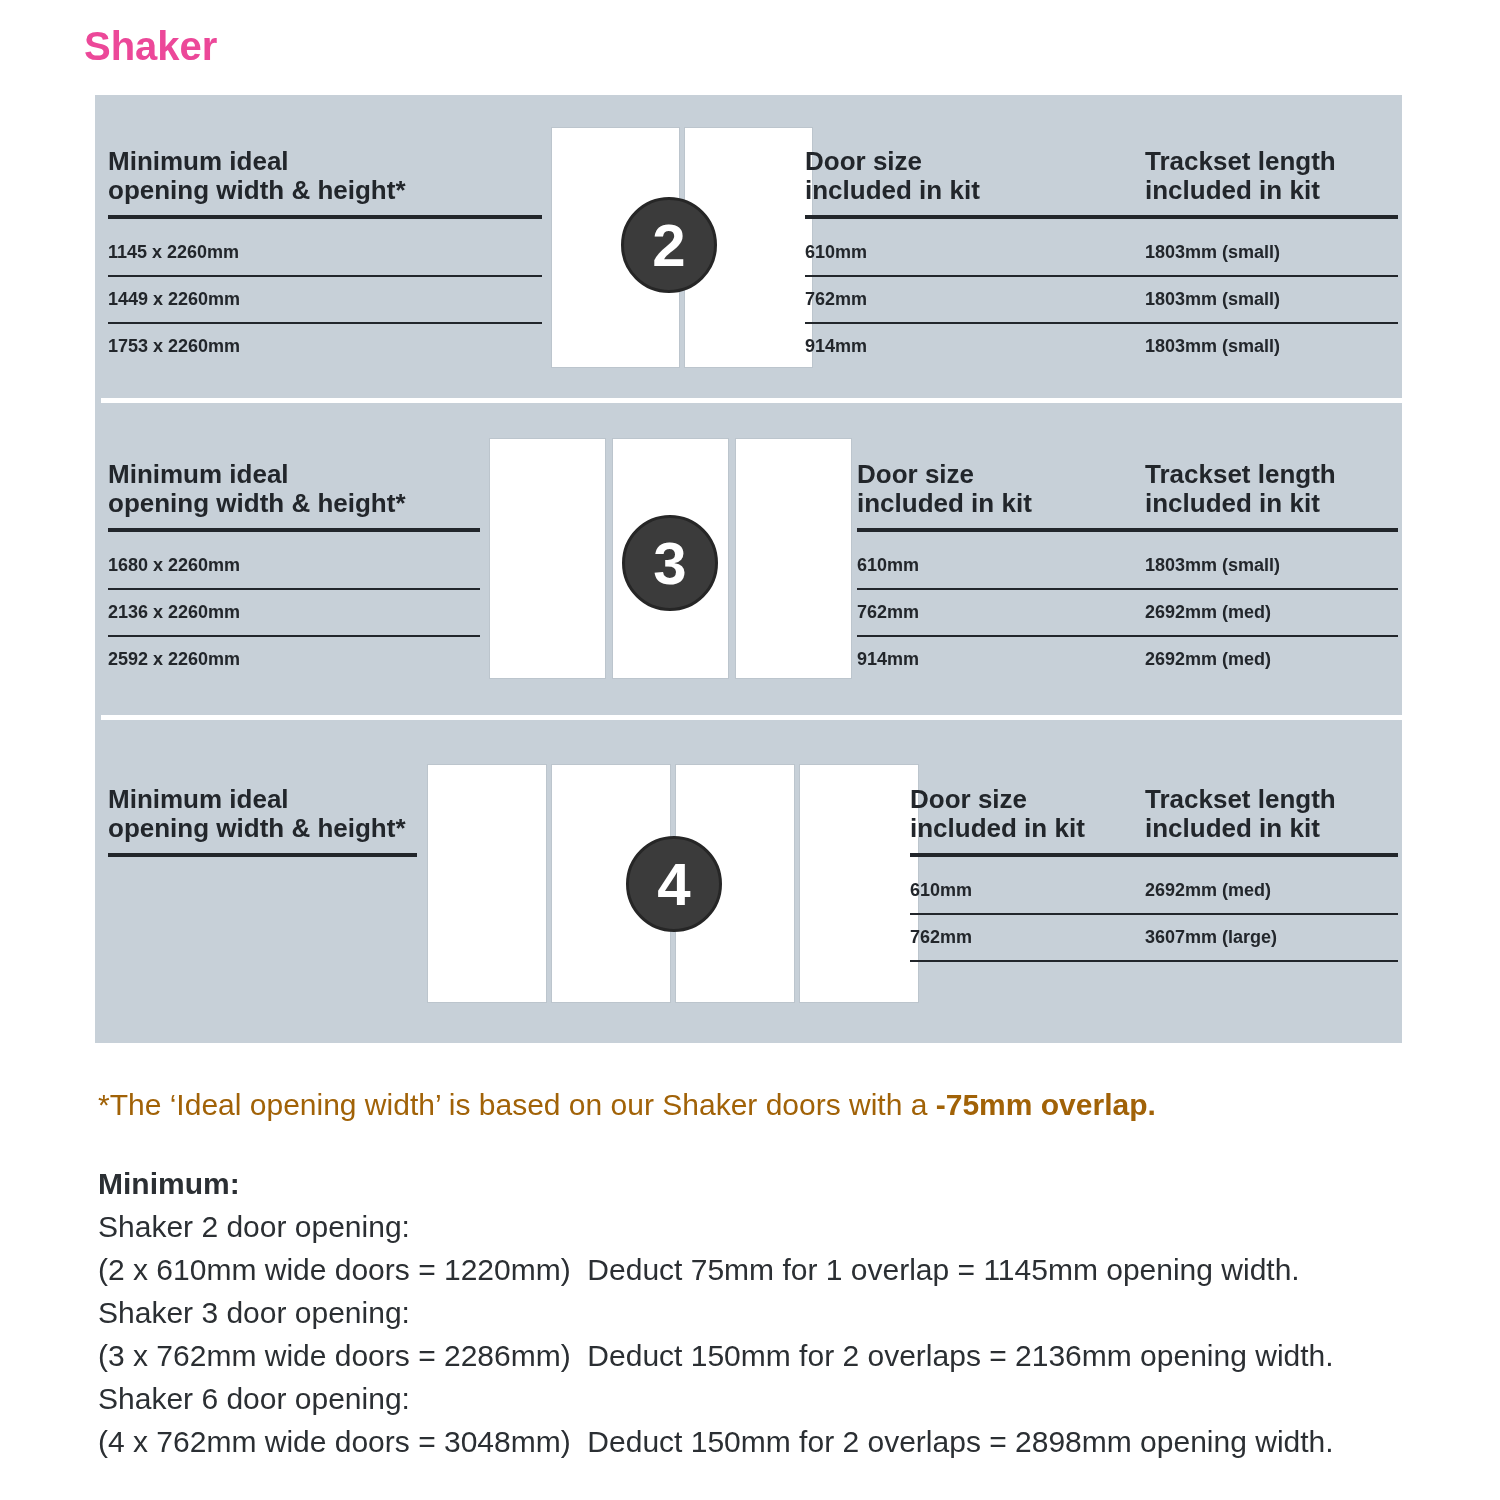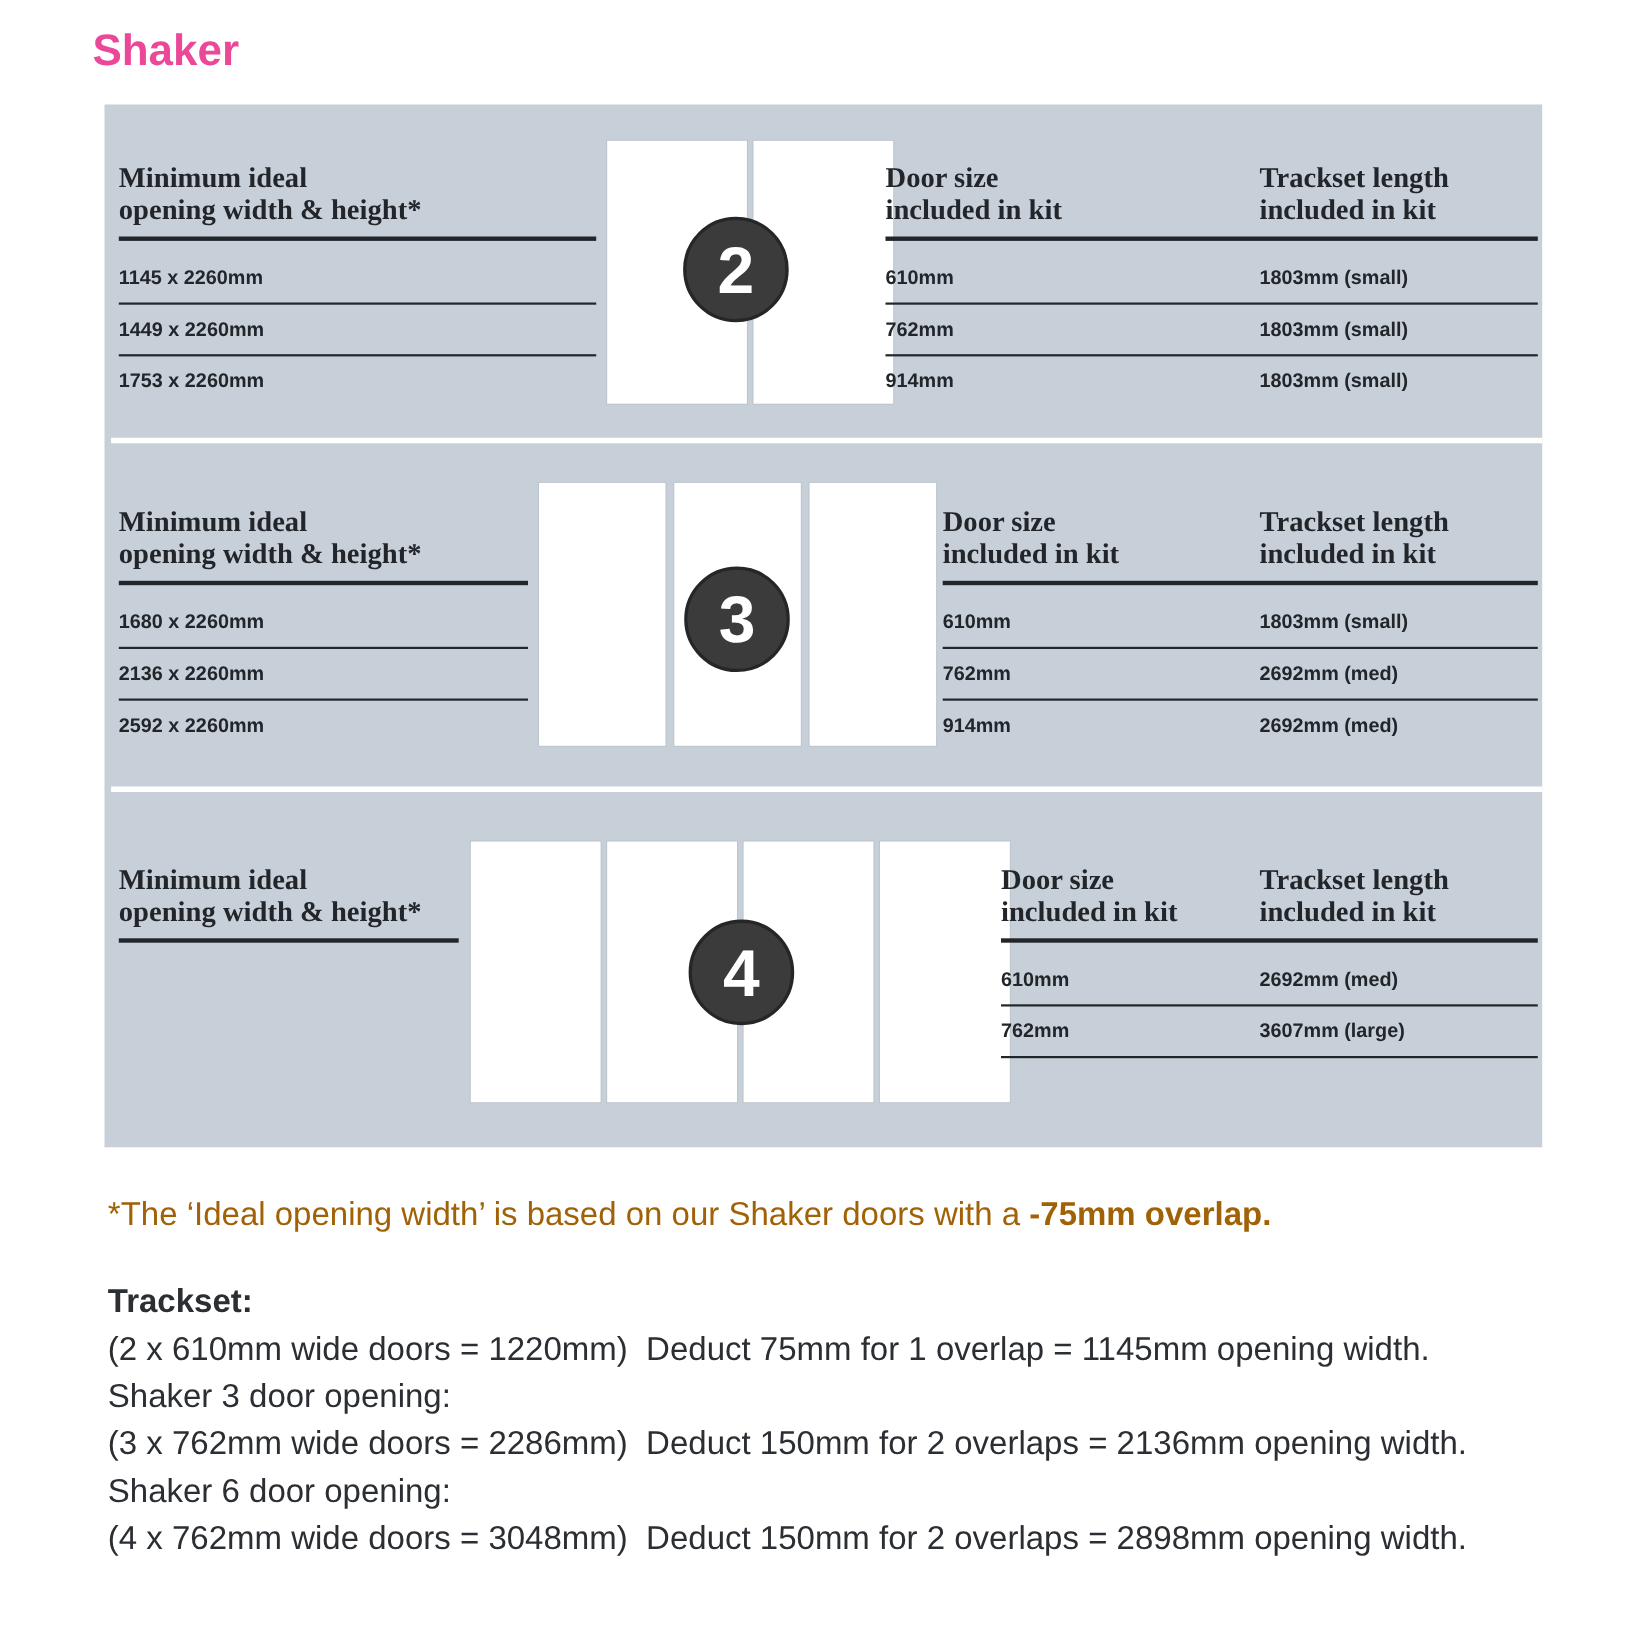--- a/index.html
+++ b/index.html
@@ -16,21 +16,21 @@
   .section{position:absolute;left:0;width:100%;}
   #sec1{top:0;height:305px;}
   #sec2{top:305px;height:317px;}
   #sec3{top:622px;height:326px;}
   .divider{position:absolute;left:6px;right:0;height:5px;background:#ffffff;}
   #div1{top:303px;}
   #div2{top:620px;}
 
   .ltable{position:absolute;left:13px;}
   .rtable{position:absolute;}
-  .thead{border-bottom:4px solid #22262b;padding-bottom:10px;font-family:Liberation Serif, serif;}
+  .thead{border-bottom:4px solid #22262b;padding-bottom:10px;}
   .hline{font-size:26px;font-weight:bold;line-height:29px;white-space:nowrap;}
   .rows{padding-top:11px;}
   .trow{height:47px;line-height:45px;font-size:18px;font-weight:bold;
         border-bottom:2px solid #22262b;box-sizing:border-box;white-space:nowrap;}
   .trow.noline{border-bottom:none;}
   .rtable .thead{display:flex;}
   .rtable .c1{flex:1;text-align:left;}
   .rtable .c2{width:253px;text-align:left;}
   .rtable .trow{display:flex;}
   .rtable .trow .c1{padding-right:30px;box-sizing:border-box;}
@@ -193,19 +193,20 @@
         </div>
       </div>
     </div>
   </div>
 
 </div>
 
 <div class="footnote"><span>*The ‘Ideal opening width’ is based on our Shaker doors with a </span><b>-75mm overlap.</b></div>
 
 <div class="examples">
-  <div class="ex-heading">Trackset:</div>
+  <div class="ex-heading">Minimum:</div>
+  <div class="ex-line">Shaker 2 door opening:</div>
   <div class="ex-line">(2 x 610mm wide doors = 1220mm)  Deduct 75mm for 1 overlap = 1145mm opening width.</div>
   <div class="ex-line">Shaker 3 door opening:</div>
   <div class="ex-line">(3 x 762mm wide doors = 2286mm)  Deduct 150mm for 2 overlaps = 2136mm opening width.</div>
   <div class="ex-line">Shaker 6 door opening:</div>
   <div class="ex-line">(4 x 762mm wide doors = 3048mm)  Deduct 150mm for 2 overlaps = 2898mm opening width.</div>
 </div>
 
 </body></html>

